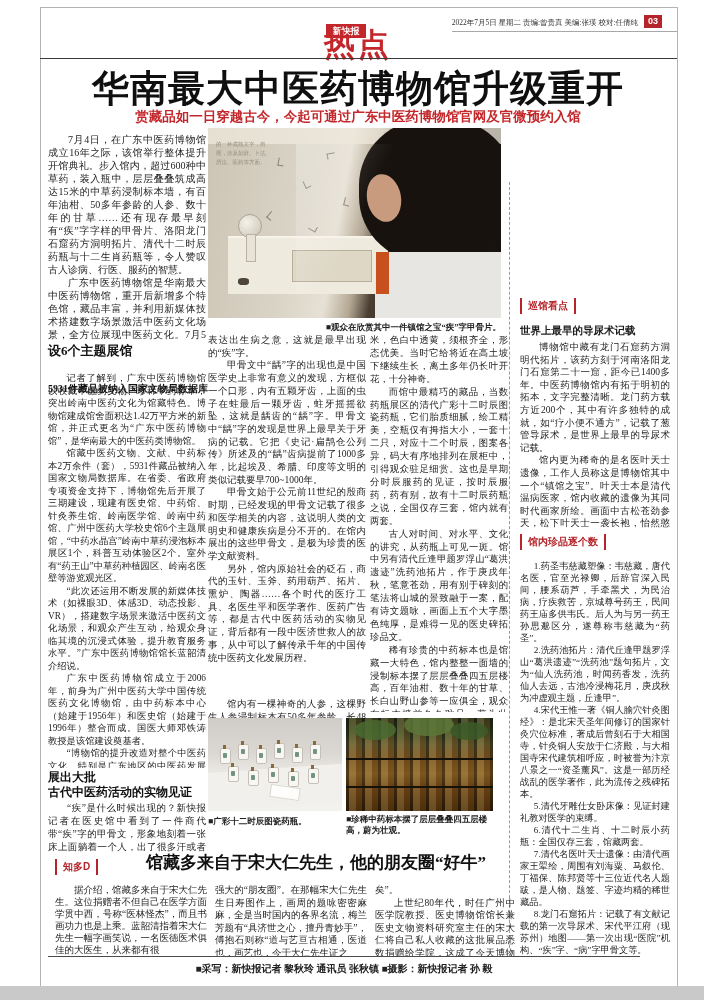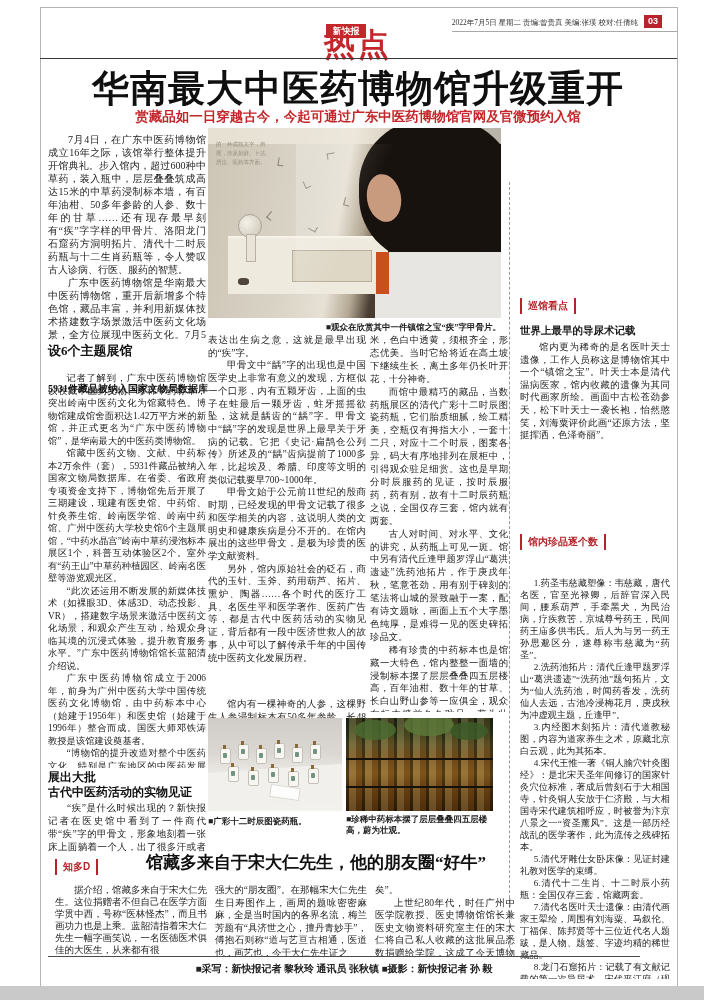--- a/index.html
+++ b/index.html
@@ -150,29 +150,29 @@
     <p>古人对时间、对水平、文化的讲究，从药瓶上可见一斑。馆中另有清代丘逢甲题罗浮山“葛洪遗迹”洗药池拓片，作于庚戌年秋，笔意苍劲，用有别于碑刻的笔法将山城的景致融于一案，配有诗文题咏，画面上五个大字墨色纯厚，是难得一见的医史碑拓珍品文。</p>
     <p>稀有珍贵的中药标本也是馆藏一大特色，馆内整整一面墙的浸制标本摆了层层叠叠四五层楼高，百年油柑、数十年的甘草、长白山野山参等一应俱全，观众在标本墙前久久驻足，蔚为壮观。</p>
   </div>
 
   <div class="abs dashv" style="left:509px;top:182px;height:766px;"></div>
   <div class="abs" style="left:520px;top:295px;">
     <span class="red-label">巡馆看点</span>
   </div>
   <div class="abs" style="left:520px;top:324px;font-weight:bold;font-size:10.5px;">世界上最早的导尿术记载</div>
   <div class="abs jt" style="left:520px;top:341px;width:150px;height:188px;font-size:9.5px;line-height:12.6px;overflow:hidden;">
+    <p>博物馆中藏有龙门石窟药方洞明代拓片，该药方刻于河南洛阳龙门石窟第二十一窟，距今已1400多年。中医药博物馆内有拓于明初的拓本，文字完整清晰。龙门药方载方近200个，其中有许多独特的成就，如“疗小便不通方”，记载了葱管导尿术，是世界上最早的导尿术记载。</p>
     <p>馆内更为稀奇的是名医叶天士遗像，工作人员称这是博物馆其中一个“镇馆之宝”。叶天士本是清代温病医家，馆内收藏的遗像为其同时代画家所绘。画面中古松苍劲参天，松下叶天士一袭长袍，怡然憨笑，刘海粟评价此画“还原方法，坚挺挥洒，色泽奇丽”。</p>
   </div>
   <div class="abs" style="left:520px;top:531px;">
     <span class="red-label">馆内珍品逐个数</span>
   </div>
-  <div class="abs jt" style="left:520px;top:577px;width:150px;height:402px;font-size:9.2px;line-height:12px;overflow:hidden;">
+  <div class="abs jt" style="left:520px;top:560px;width:150px;height:402px;font-size:9.2px;line-height:12px;overflow:hidden;">
     <p style="text-indent:1.5em;">1.药圣韦慈藏塑像：韦慈藏，唐代名医，官至光禄卿，后辞官深入民间，腰系葫芦，手牵黑犬，为民治病，疗疾救苦，京城尊号药王，民间药王庙多供韦氏。后人为与另一药王孙思邈区分，遂尊称韦慈藏为“药圣”。</p>
     <p style="text-indent:1.5em;">2.洗药池拓片：清代丘逢甲题罗浮山“葛洪遗迹”“洗药池”题句拓片，文为“仙人洗药池，时闻药香发，洗药仙人去远，古池冷浸梅花月，庚戌秋为冲虚观主题，丘逢甲”。</p>
-    <p style="text-indent:1.5em;">3.内经图木刻拓片：清代道教秘图，内容为道家养生之术，原藏北京白云观，此为其拓本。</p>
     <p style="text-indent:1.5em;">4.宋代王惟一著《铜人腧穴针灸图经》：是北宋天圣年间修订的国家针灸穴位标准，著成后曾刻石于大相国寺，针灸铜人安放于仁济殿，与大相国寺宋代建筑相呼应，时被誉为汴京八景之一“资圣薰风”。这是一部历经战乱的医学著作，此为流传之残碑拓本。</p>
     <p style="text-indent:1.5em;">5.清代牙雕仕女卧床像：见证封建礼教对医学的束缚。</p>
     <p style="text-indent:1.5em;">6.清代十二生肖、十二时辰小药瓶：全国仅存三套，馆藏两套。</p>
     <p style="text-indent:1.5em;">7.清代名医叶天士遗像：由清代画家王翚绘，周围有刘海粟、马叙伦、丁福保、陈邦贤等十三位近代名人题跋，是人物、题签、字迹均精的稀世藏品。</p>
     <p style="text-indent:1.5em;">8.龙门石窟拓片：记载了有文献记载的第一次导尿术、宋代平江府（现苏州）地图——第一次出现“医院”机构、“疾”字、“病”字甲骨文等。</p>
 
   </div>
 
   <div class="abs" style="left:55px;top:856px;">
     <span class="red-label">知多D</span>

